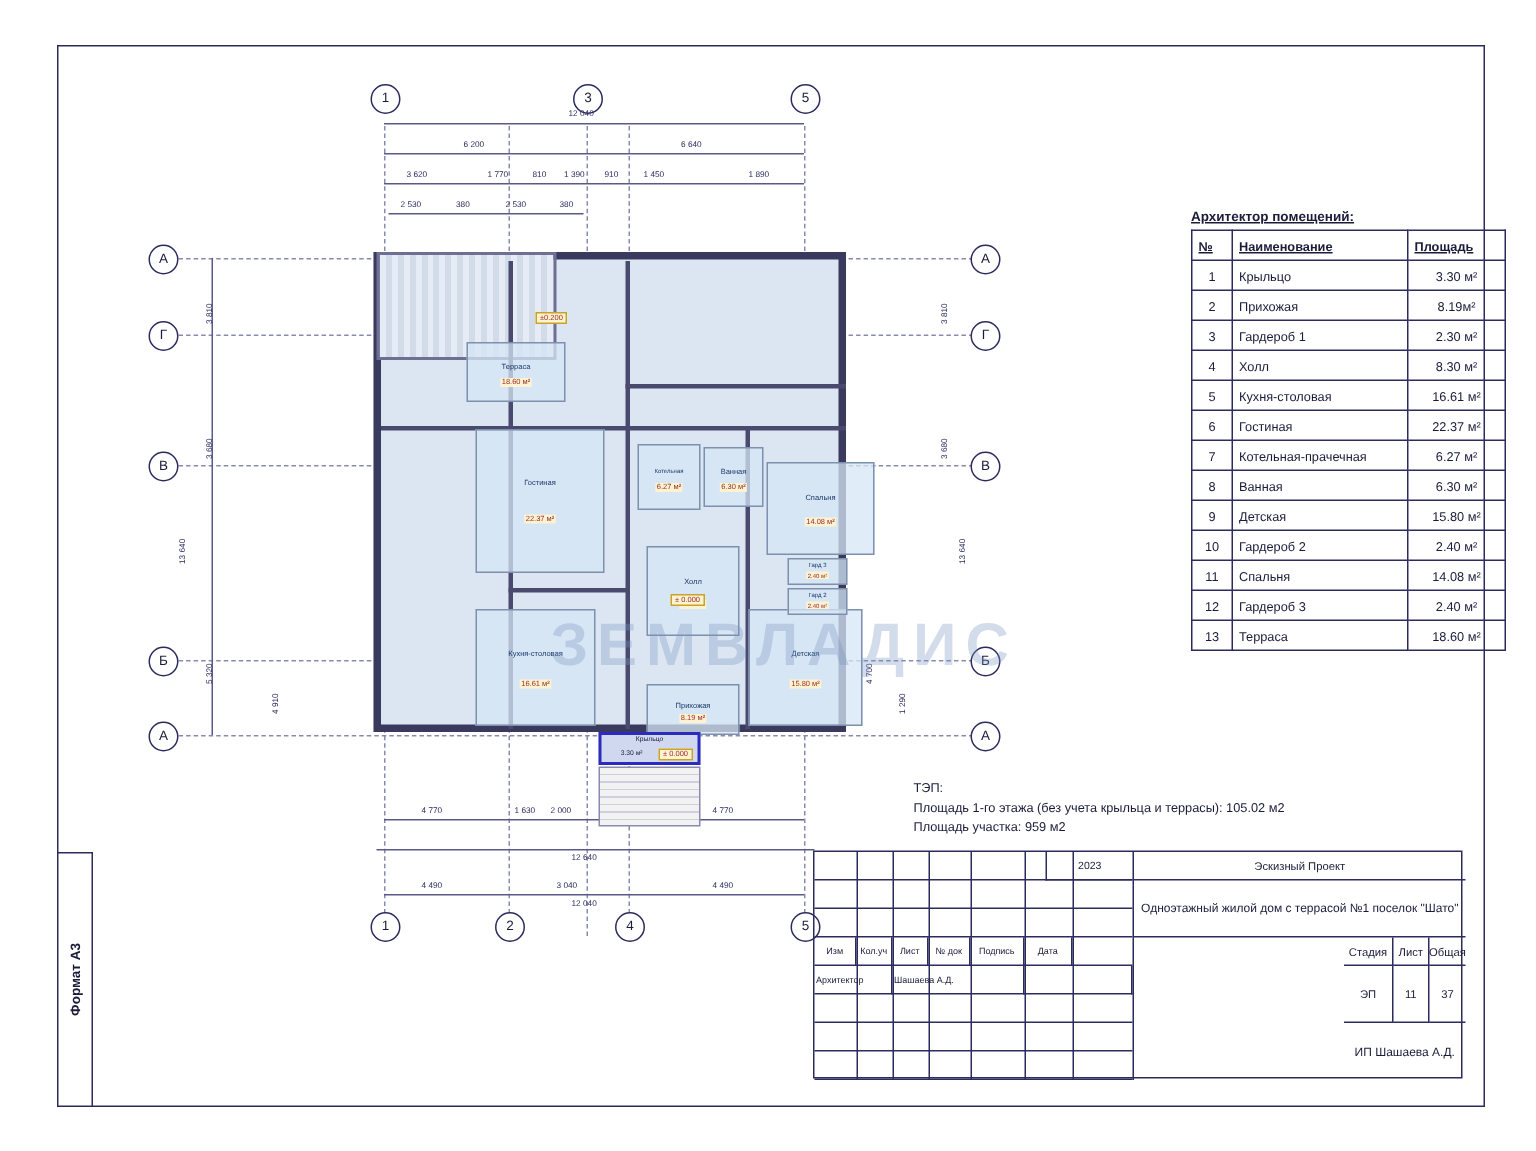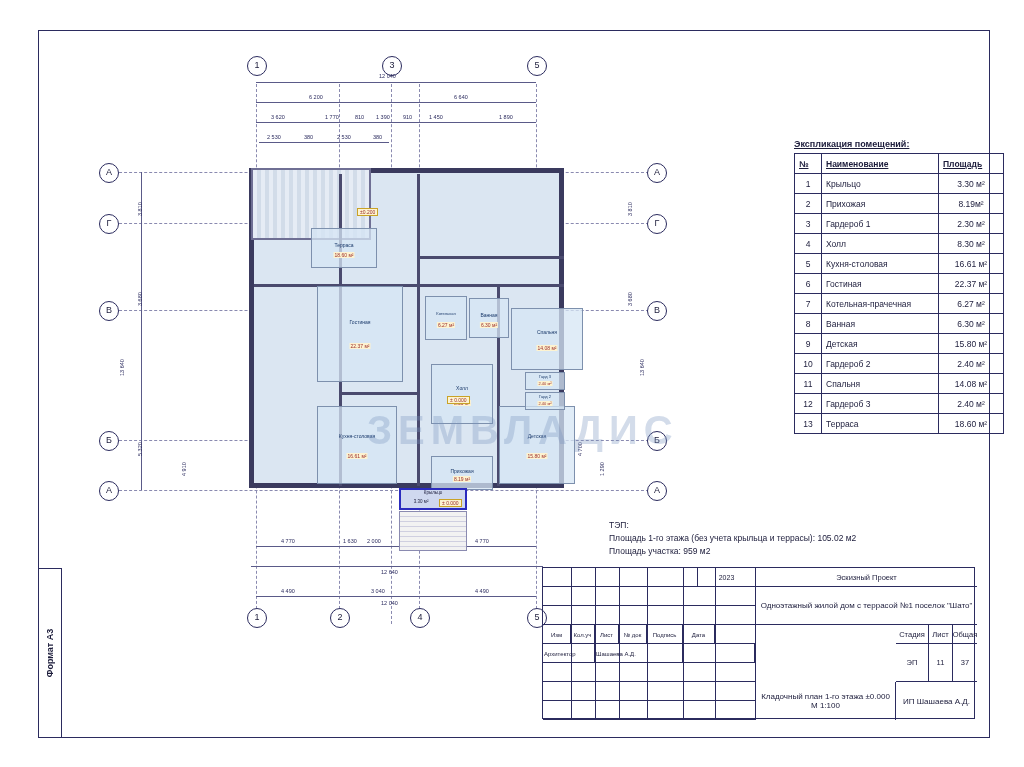--- a/index.html
+++ b/index.html
@@ -236,21 +236,21 @@
       <div class="rn" style="position:absolute;left:50%;top:0%;transform:translateX(-50%);font-size:4.5px;">Крыльцо</div>
       <div class="ra" style="position:absolute;left:20%;top:52%;font-size:4.5px;">3.30 м²</div>
     </div>
     <div class="level-tag" style="left:340px;top:443px;">± 0.000</div>
     <div class="stairs"></div>
 
     <div class="watermark">ЗЕМВЛАДИС</div>
   </div>
 
   <div class="explic">
-    <div class="title">Экспликация помещений:</div>
+    <div class="title">Архитектор помещений:</div>
     <table class="ex">
       <tbody>
           <tr>
         <th class="num">№</th>
         <th>Наименование</th>
         <th class="area">Площадь</th>
       </tr>
       <tr>
             <td class="num">1</td>
             <td>Крыльцо</td>
@@ -367,21 +367,20 @@
 
 
       <div class="r-cell b-b b-r" style="left:140px;top:57px;width:33px;height:19px;">Стадия</div>
       <div class="r-cell b-b b-r" style="left:173px;top:57px;width:24px;height:19px;">Лист</div>
       <div class="r-cell b-b" style="left:197px;top:57px;width:24px;height:19px;">Общая</div>
 
       <div class="r-cell b-b b-r" style="left:140px;top:76px;width:33px;height:38px;">ЭП</div>
       <div class="r-cell b-b b-r" style="left:173px;top:76px;width:24px;height:38px;">11</div>
       <div class="r-cell b-b" style="left:197px;top:76px;width:24px;height:38px;">37</div>
 
-      <div class="r-cell b-r lead" style="left:0;top:114px;width:140px;height:38px;">Кладочный план 1-го этажа ±0.000 М 1:100</div>
       <div class="r-cell lead" style="left:140px;top:114px;width:81px;height:38px;">ИП Шашаева А.Д.</div>
     </div>
   </div>
 </div>
 
 <div class="format-strip">
   <span>Формат А3</span>
 </div>
 
 </body></html>

